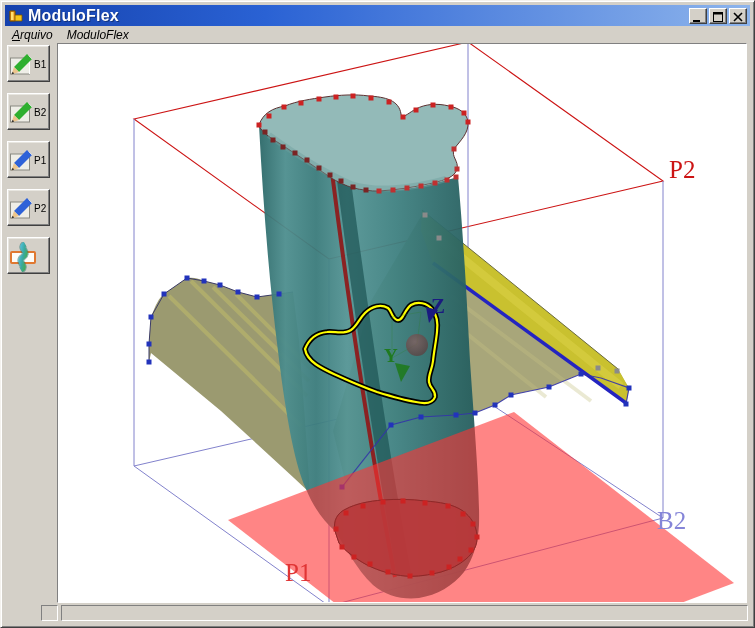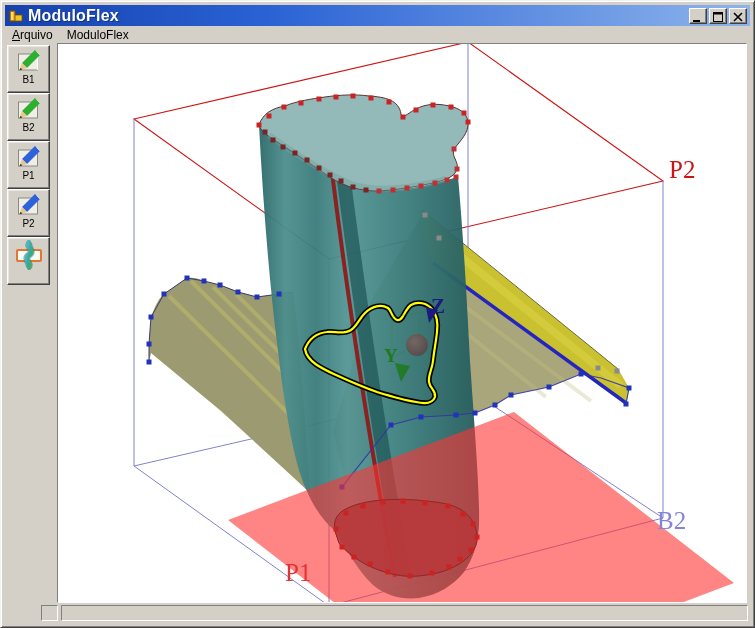--- a/index.html
+++ b/index.html
@@ -15,28 +15,28 @@
   .title-text{color:#fff;font-weight:bold;font-size:16px;letter-spacing:0.2px;flex:1 1 auto;
     text-shadow:1px 1px 0 rgba(0,0,0,.35);}
   .winbtn{width:16px;height:14px;margin-left:2px;background:#d4d0c8;
     border-top:1px solid #fff;border-left:1px solid #fff;
     border-right:1px solid #404040;border-bottom:1px solid #404040;
     box-shadow:inset -1px -1px 0 #808080;display:flex;align-items:flex-end;justify-content:center;
     position:relative;}
   .winbtn svg{display:block}
   .menubar{position:absolute;left:4px;top:25px;right:4px;height:17px;background:#d4d0c8;
     display:flex;align-items:center;font-size:12px;color:#000;}
-  .menu-item{padding:15px 7px;cursor:default;}
+  .menu-item{padding:15px 7px;cursor:default;font-style:italic;}
   .accel{text-decoration:underline;}
   .toolbar{position:absolute;left:4px;top:42px;width:52px;bottom:4px;background:#d4d0c8;}
-  .tbtn{position:absolute;left:2px;width:43px;height:48px;background:#d4d0c8;
+  .tbtn{position:absolute;left:2px;width:43px;height:37px;background:#d4d0c8;
     border-top:1px solid #fff;border-left:1px solid #fff;
     border-right:1px solid #404040;border-bottom:1px solid #404040;
     box-shadow:inset -1px -1px 0 #808080, inset 1px 1px 0 #e8e6e0;
-    display:flex;flex-direction:column;align-items:center;justify-content:flex-start;
+    display:flex;flex-direction:row;align-items:center;justify-content:flex-start;
     box-sizing:border-box;padding-top:2px;}
   .tbtn .lbl{font-size:10px;color:#000;line-height:11px;}
   .canvas3d{position:absolute;left:56px;top:42px;width:690px;height:560px;
     border-top:1px solid #808080;border-left:1px solid #808080;
     border-bottom:1px solid #fff;border-right:1px solid #fff;
     background:#fff;box-sizing:border-box;}
   .canvas3d svg{display:block;}
   .statusbar{position:absolute;left:4px;bottom:4px;right:4px;height:20px;background:#d4d0c8;}
   .status-cell{position:absolute;top:2px;height:16px;
     border-top:1px solid #808080;border-left:1px solid #808080;

